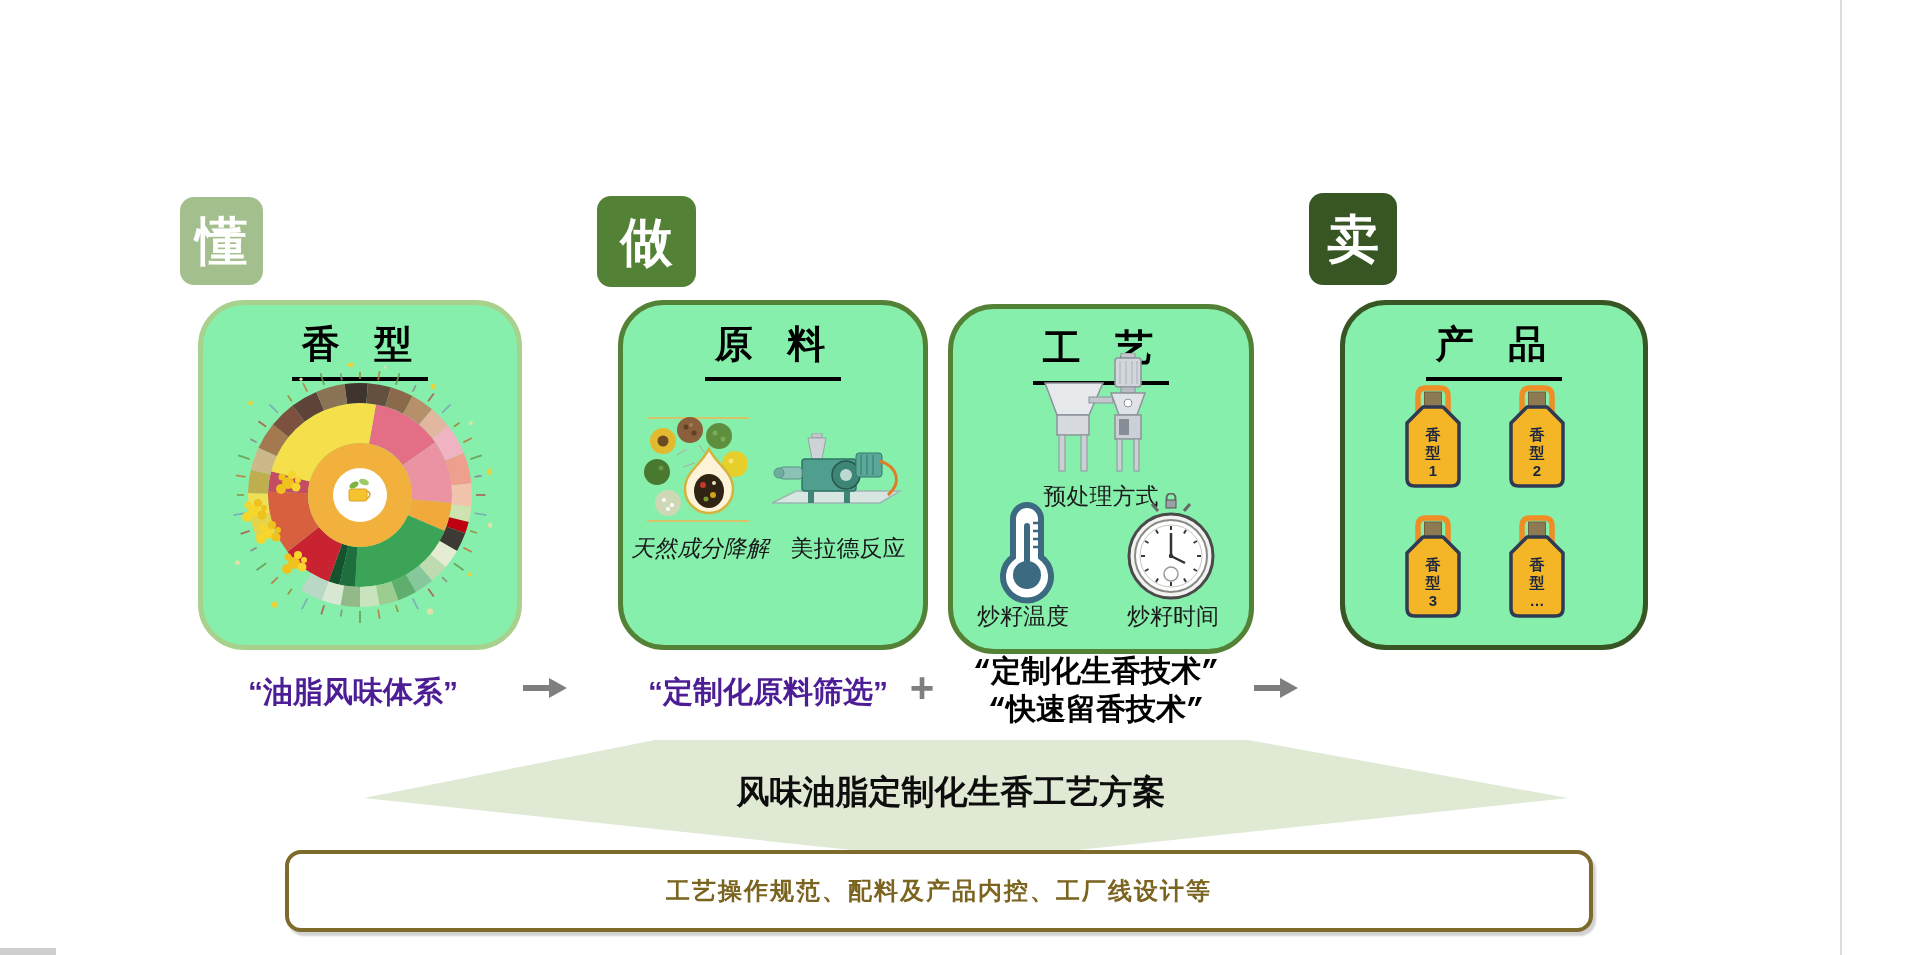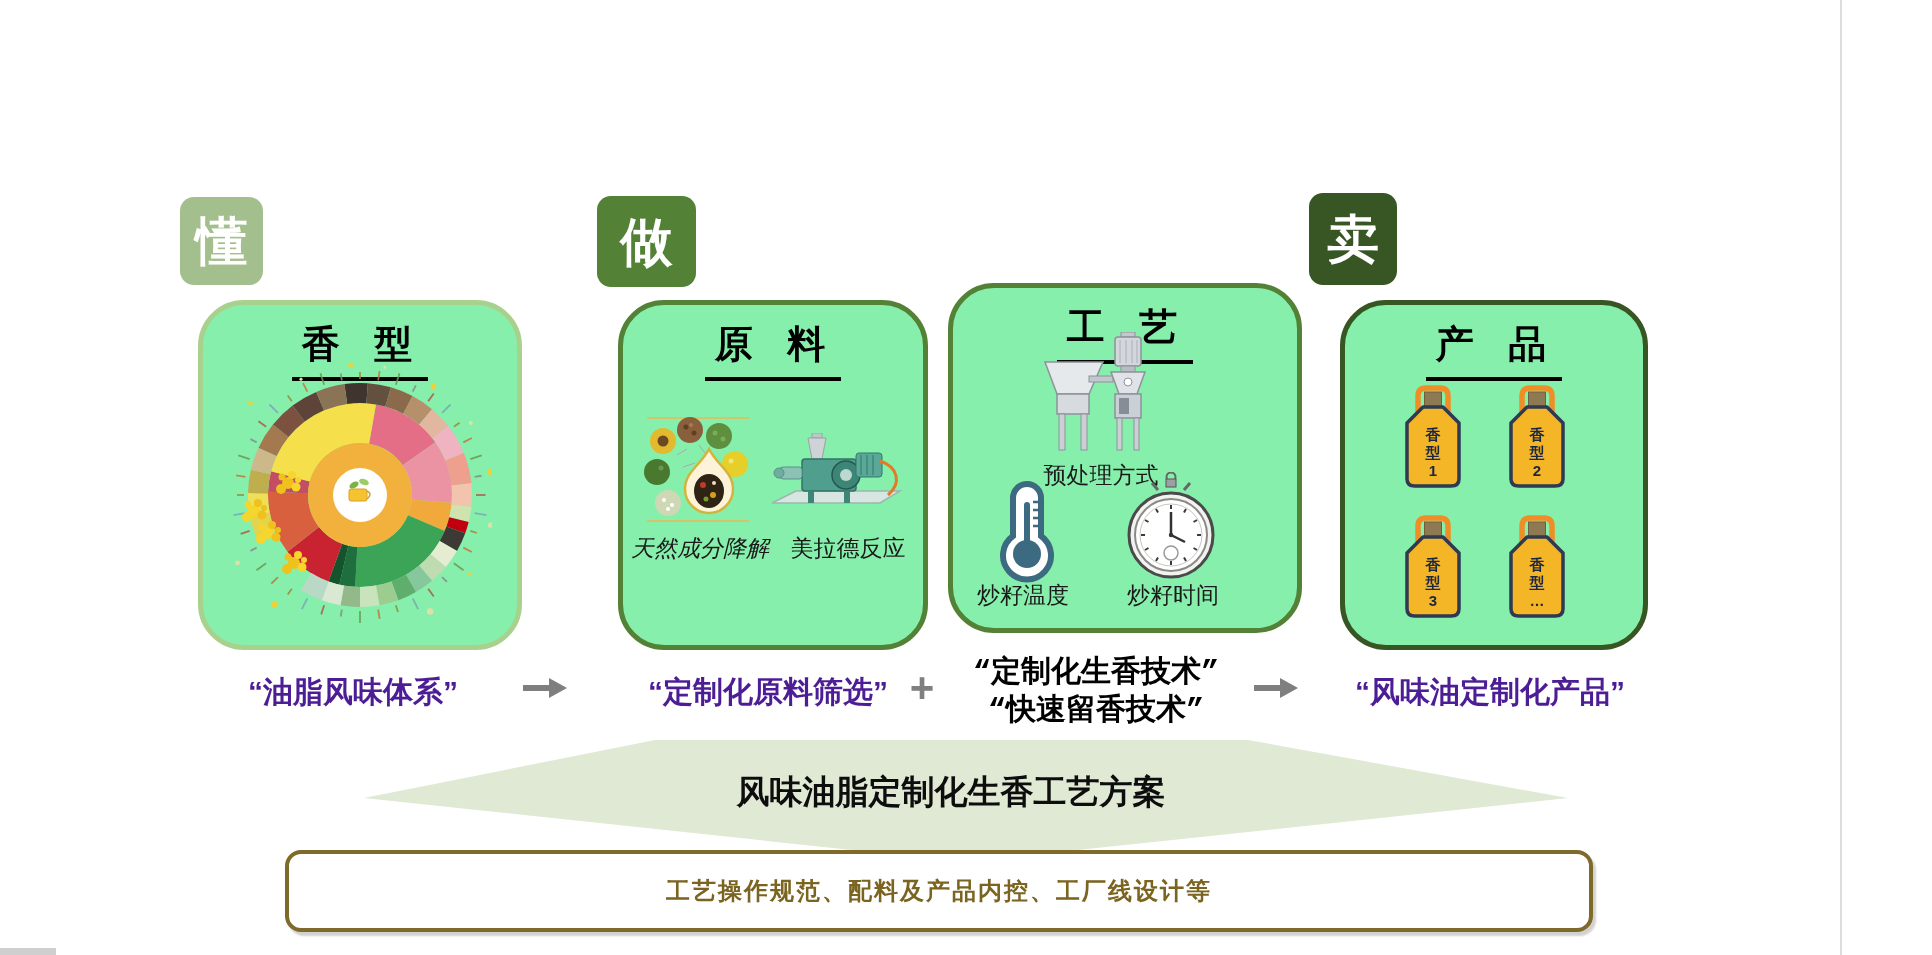--- a/index.html
+++ b/index.html
@@ -225,21 +225,21 @@
         <line x1="105" y1="22" x2="105" y2="42" stroke="#35796b"></line>
       <path d="M112,28 C130,34 134,50 120,62" stroke="#e07b28" stroke-width="3" fill="none"></path>
       <rect x="40" y="58" width="6" height="12" fill="#3d8577"></rect>
         <rect x="76" y="58" width="6" height="12" fill="#3d8577"></rect>
     </svg>
 
     <div class="fig-label" style="left:2px;top:228px;width:150px;font-style:italic;">天然成分降解</div>
     <div class="fig-label" style="left:152px;top:228px;width:146px;">美拉德反应</div>
   </div>
 
-  <div class="card" style="left: 948px; top: 283px; width: 296px; height: 340px; border-color: rgb(83, 129, 53); padding-left: 48px;">
+  <div class="card" style="left: 948px; top: 304px; width: 296px; height: 340px; border-color: rgb(83, 129, 53);">
     <div class="card-title"><span>工 艺</span></div>
 
     <svg class="abs" style="left:84px;top:44px;" width="120" height="130" viewBox="0 0 120 130">
       <polygon points="8,30 66,30 52,62 20,62" fill="#e6e9ec" stroke="#8d939b" stroke-width="1.5"></polygon>
       <rect x="20" y="62" width="32" height="20" fill="#d7dbdf" stroke="#8d939b" stroke-width="1.5"></rect>
       <rect x="22" y="82" width="6" height="36" fill="#ccd0d5" stroke="#8d939b"></rect>
       <rect x="44" y="82" width="6" height="36" fill="#ccd0d5" stroke="#8d939b"></rect>
       <rect x="52" y="44" width="24" height="6" fill="#c3c7cd" stroke="#8d939b"></rect>
       <rect x="84" y="0" width="14" height="5" fill="#c3c7cd" stroke="#8d939b"></rect>
       <rect x="78" y="5" width="26" height="29" rx="3" fill="#d3d7dc" stroke="#8d939b" stroke-width="1.5"></rect>
@@ -349,21 +349,20 @@
   </svg>
   <div class="quote" style="left:608px;top:672px;width:320px;">“定制化原料筛选”</div>
   <div class="plus" style="left:900px;top:664px;width:44px;">+</div>
   <div class="quote2" style="left:944px;top:654px;width:304px;font-family:Liberation Mono, monospace;">
     <div>“定制化生香技术”</div>
     <div>“快速留香技术”</div>
   </div>
   <svg class="abs" style="left:1254px;top:678px;" width="46" height="20" viewBox="0 0 46 20">
     <path d="M0,7 h26 v-7 l18,10 -18,10 v-7 h-26 z" fill="#7f7f7f"></path>
   </svg>
-  <div class="quote" style="left:1330px;top:672px;width:320px;">“风味油定制化产品”</div>
 
   <svg class="abs" style="left:360px;top:736px;" width="1212" height="130" viewBox="0 0 1212 130">
     <polygon id="banner-shape" points="295,4 888,4 1208,62 605,126 4,62" fill="#dfe9d4"></polygon>
   </svg>
   <div class="banner-label" style="left:651px;top:770px;width:600px;">风味油脂定制化生香工艺方案</div>
 
   <div class="footer-box" style="border-color: rgb(126, 107, 43);">
     <div class="footer-label" style="color: rgb(122, 100, 32);">工艺操作规范、配料及产品内控、工厂线设计等</div>
   </div>
 

